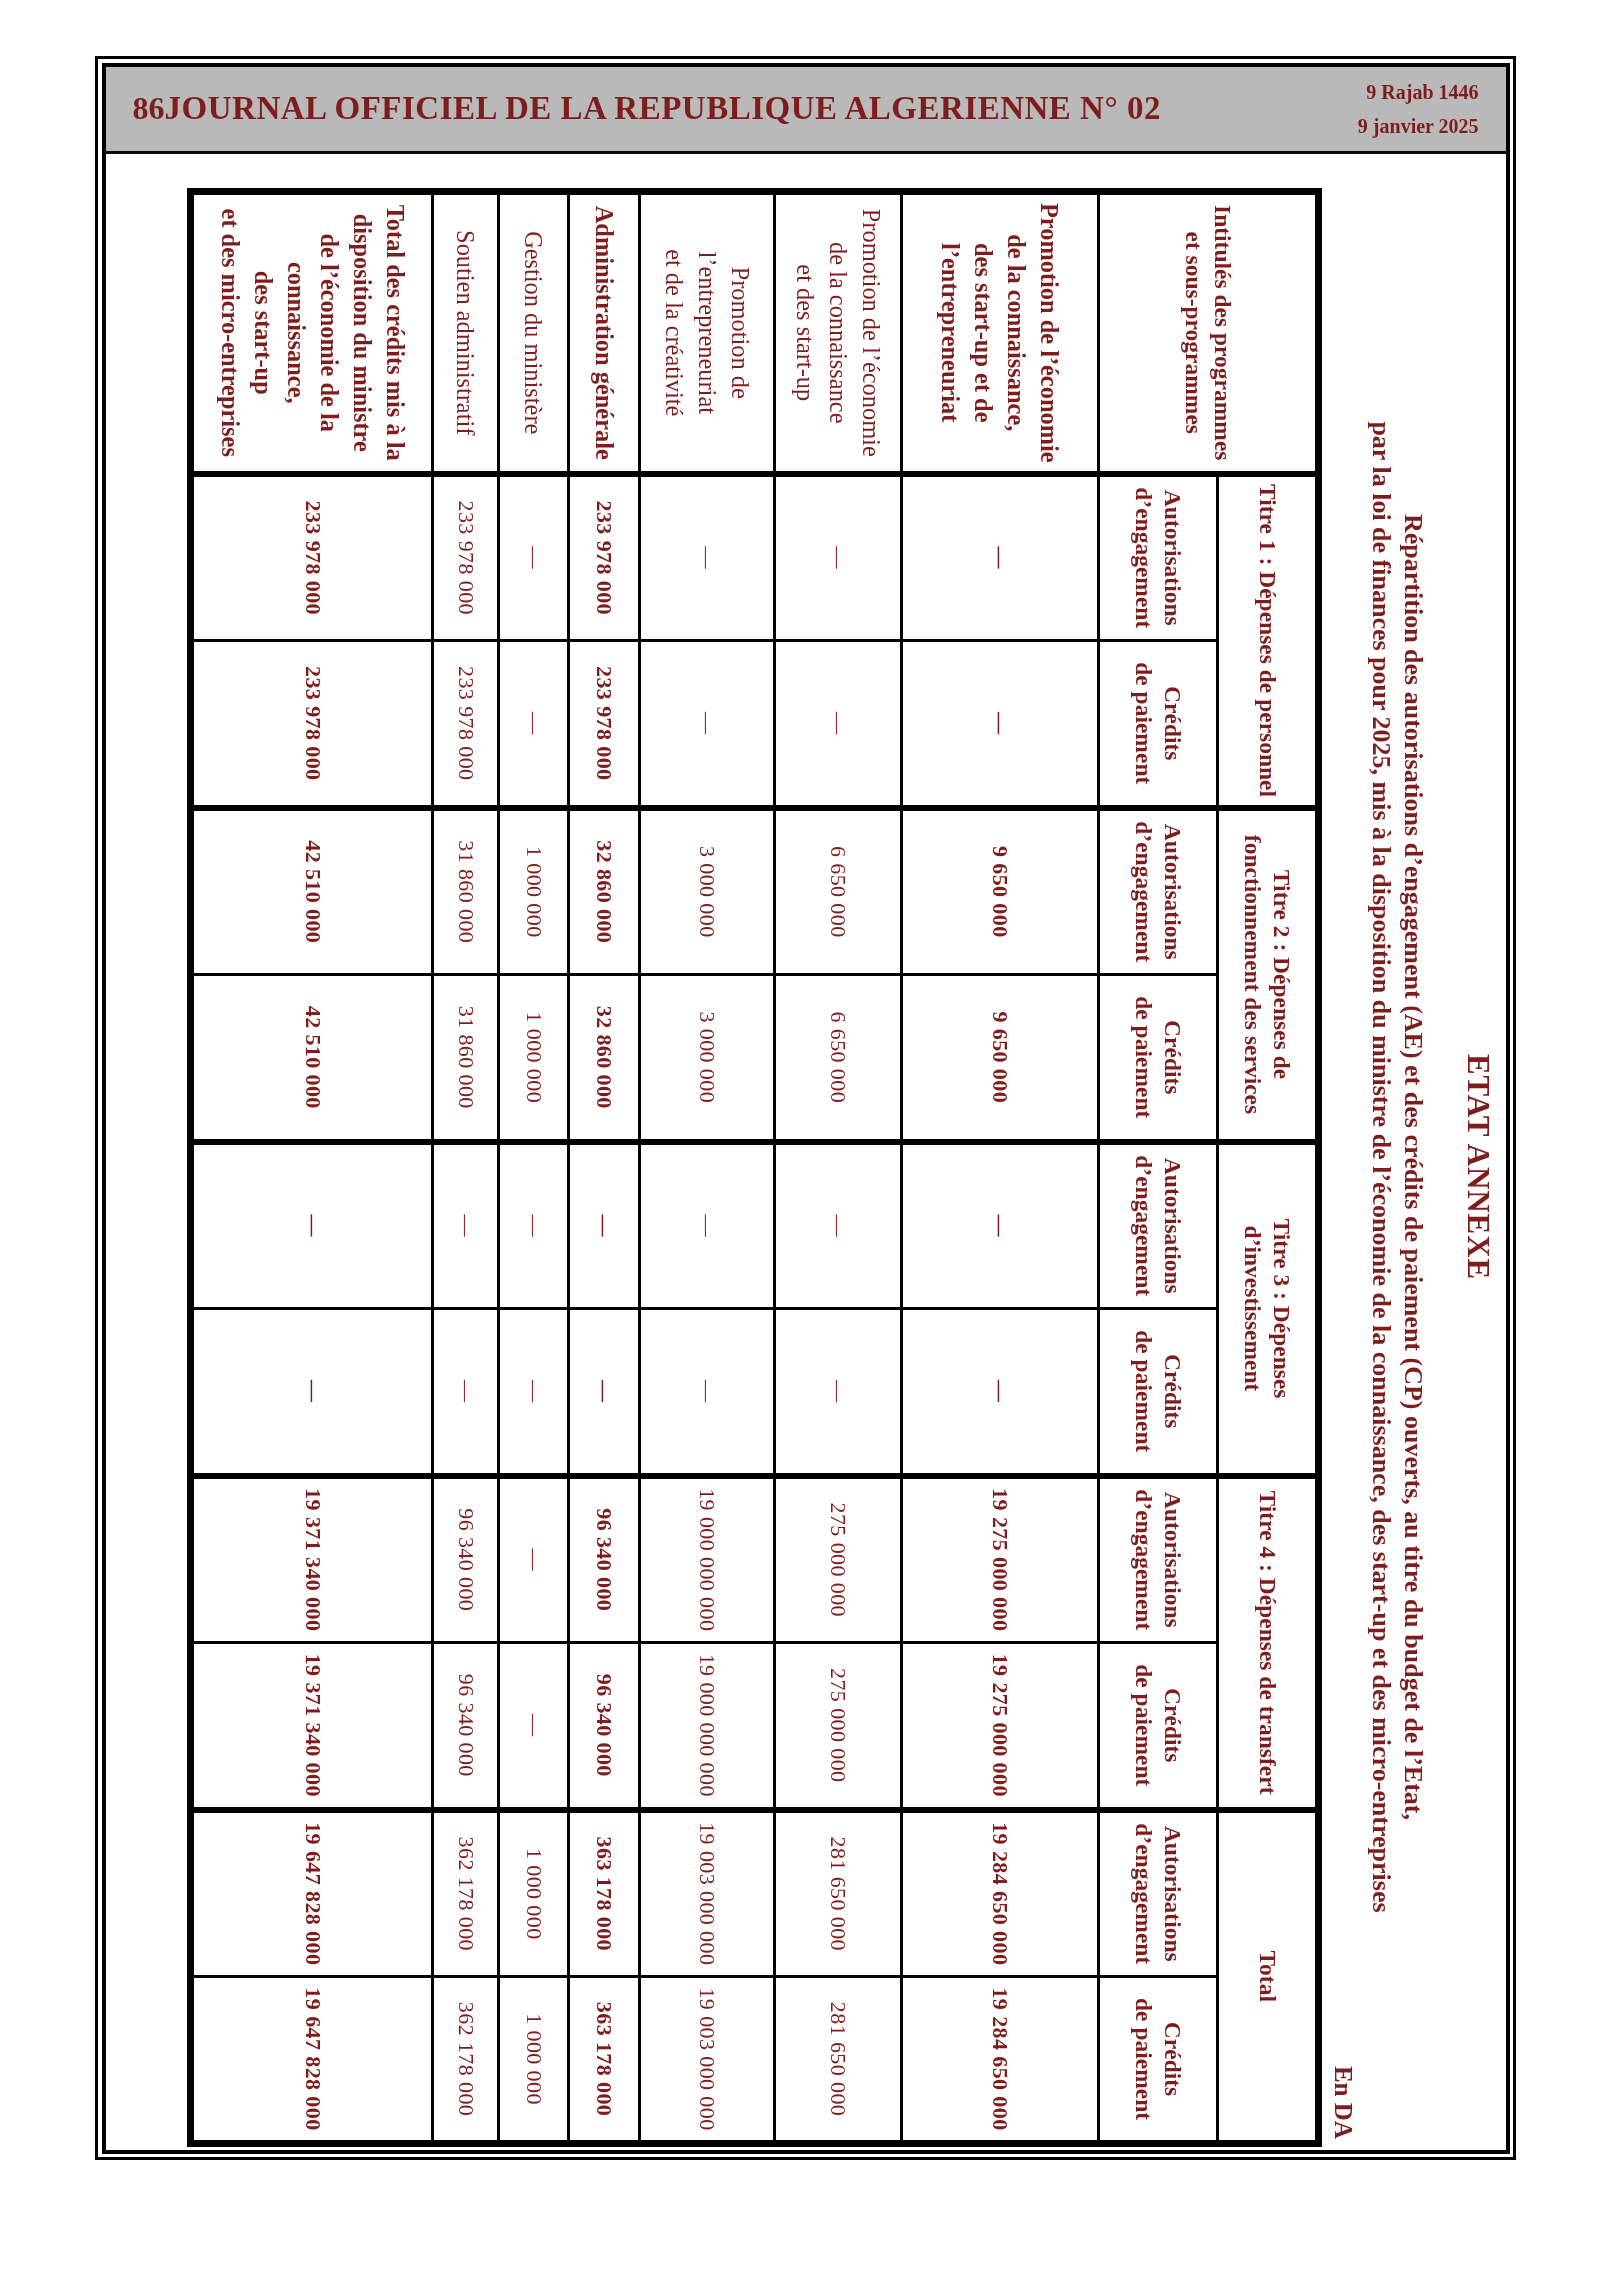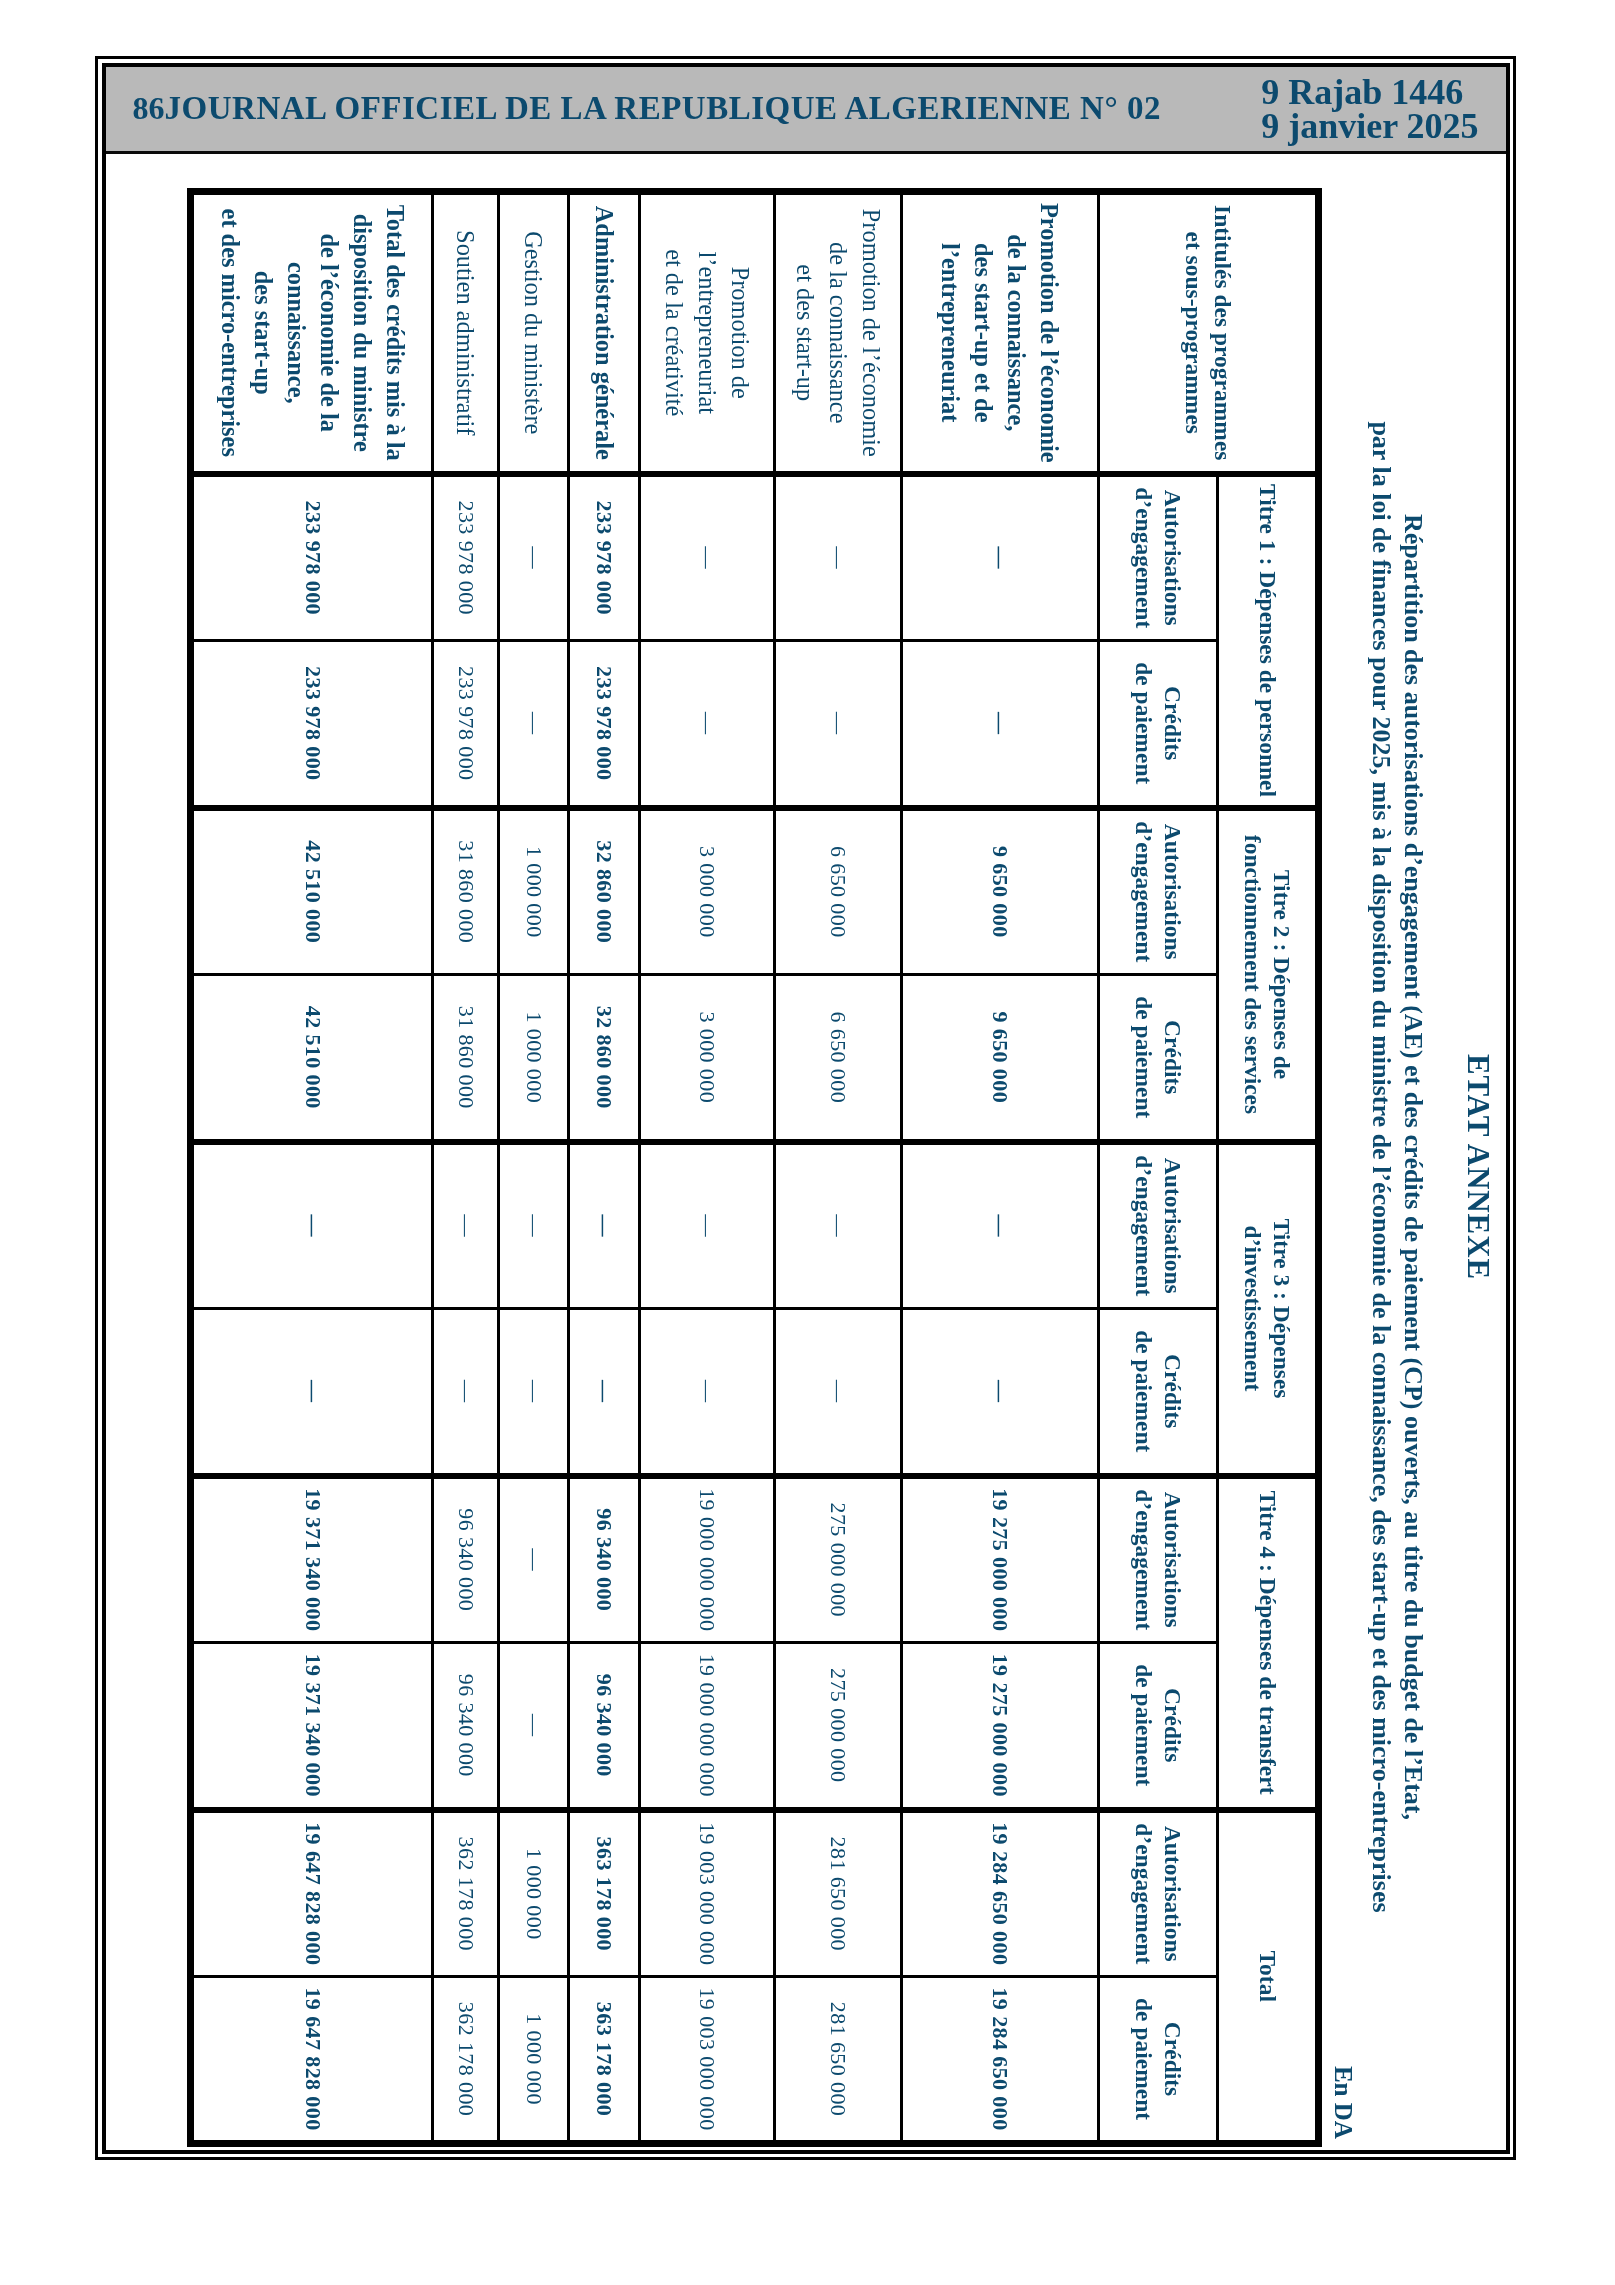--- a/index.html
+++ b/index.html
@@ -1,29 +1,29 @@
 <!DOCTYPE html>
 <html style="font-size:14.5px"><head>
 <meta charset="utf-8">
 <style>
   html,body{margin:0;padding:0;background:#e8e8e8;}
   .page{position:relative;width:1616px;height:2285px;background:#ffffff;
-        font-family:"Liberation Serif","DejaVu Serif",serif;color:#0c4a6e;overflow:hidden;}
+        font-family:"Liberation Serif","DejaVu Serif",serif;color:#7f1d1d;overflow:hidden;}
 
   
   .frame{position:absolute;left:95px;top:56px;width:1408px;height:2091px;
          border:3.6px solid #000;padding:3.6px;}
   .frame-inner{width:100%;height:100%;box-sizing:border-box;border:4.5px solid #000;}
 
   
   .masthead{height:87px;background:#b9b9b9;border-bottom:3.6px solid #0a0a0a;
             display:flex;align-items:center;padding:0 27px;box-sizing:border-box;}
   .page-no{font-size:32px;font-weight:bold;}
   .journal-title{flex:1;text-align:left;font-size:33px;font-weight:bold;letter-spacing:0.5px;}
-  .dates{text-align:left;font-weight:bold;font-size:36px;line-height:34px;white-space:pre-line;}
+  .dates{text-align:right;font-weight:bold;font-size:20px;line-height:34px;white-space:pre-line;}
 
   
   .rot{position:absolute;left:150px;top:188px;width:1958px;height:1351px;
        transform-origin:0 0;transform:rotate(90deg) translateY(-100%);}
 
   .annex-title{text-align:center;font-size:31px;font-weight:bold;margin-top:5.4px;letter-spacing:0.9px;}
   .annex-sub{margin-top:31px;text-align:center;font-weight:bold;font-size:26px;line-height:32px;}
   .en-da{text-align:right;font-weight:bold;font-size:25px;margin:8.1px 7.2px 6.3px 0;}
 
   table.credits{width:1958px;border-collapse:collapse;table-layout:fixed;border:7.2px solid #000;}

